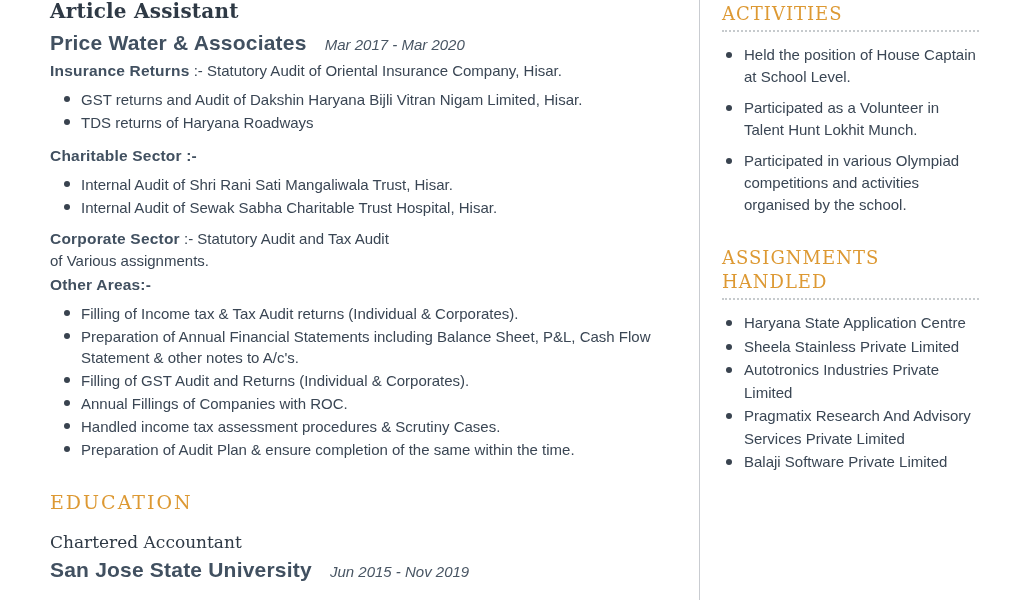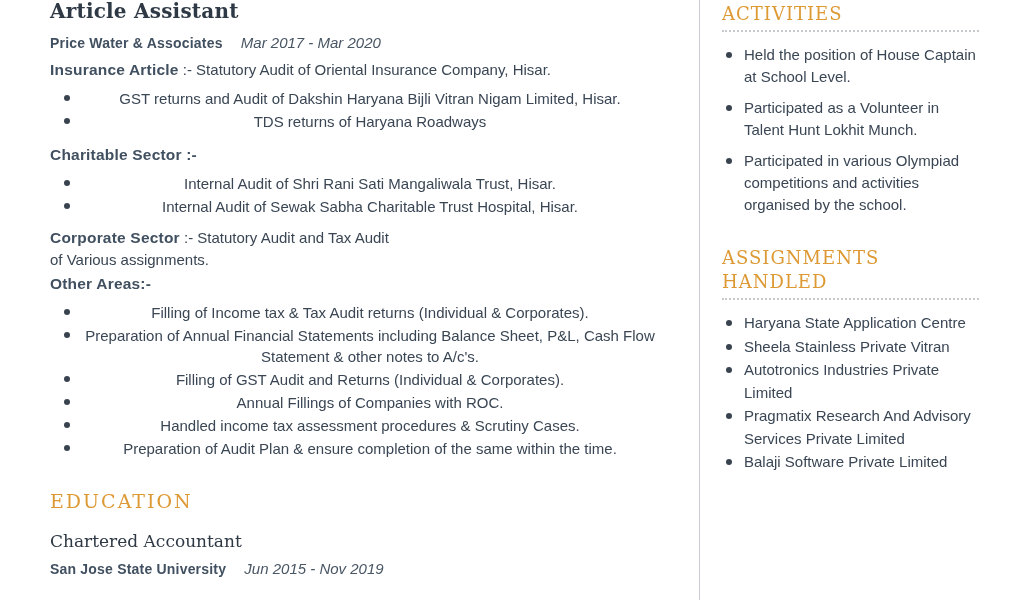--- a/index.html
+++ b/index.html
@@ -19,31 +19,31 @@
     padding: 0 40px 0 50px;
     border-right: 1px solid #c9ccd1;
   }
   .job-title {
     margin: 0 0 10px 0;
     font-family: "DejaVu Serif", serif;
     font-size: 20px; font-weight: bold; color: #2e3945;
     line-height: 22px; letter-spacing: 0.2px;
   }
   .company-line { margin: 0 0 5px 0; line-height: 21px; }
-  .company { font-weight: bold; font-size: 14px; color: #415060; letter-spacing: 0.2px; }
+  .company { font-weight: bold; font-size: 21px; color: #415060; letter-spacing: 0.2px; }
   .dates { font-style: italic; color: #495664; margin-left: 14px; text-align: right; }
   .inline-line { margin: 0 0 3px 0; line-height: 21px; }
   .sec-label { font-weight: bold; color: #415060; font-size: 15.5px; letter-spacing: 0.2px; }
   .sec-label-line { margin: 8px 0 0 0; line-height: 21px; font-weight: bold; color: #415060; font-size: 15.5px; letter-spacing: 0.2px; }
   .para { margin: 10px 0 0 0; line-height: 22px; }
   .block-line { display: block; }
 
   ul.bullets { list-style: none; margin: 8px 0 0 0; padding: 0 0 0 14px; }
   ul.bullets li {
-    position: relative; padding-left: 17px; margin-bottom: 2px; line-height: 21px; text-align: center;
+    position: relative; padding-left: 17px; margin-bottom: 2px; line-height: 21px;
   }
   ul.bullets li::before {
     content: ""; position: absolute; left: 0; top: 7px;
     width: 6px; height: 6px; border-radius: 50%; background: #39434f;
   }
   .gap-list { margin-top: 8px; }
 
   .orange-heading {
     font-family: "DejaVu Serif", serif;
     font-weight: normal; color: #dd9933;
@@ -84,21 +84,21 @@
 
     <section>
       <h1 class="job-title">Article Assistant</h1>
 
       <p class="company-line">
         <span class="company">Price Water &amp; Associates</span>
         <span class="dates">Mar 2017 - Mar 2020</span>
       </p>
 
       <p class="inline-line">
-        <span class="sec-label">Insurance Article</span>
+        <span class="sec-label">Insurance Returns</span>
         <span>:- Statutory Audit of Oriental Insurance Company, Hisar.</span>
       </p>
 
       <ul class="bullets">
           <li>GST returns and Audit of Dakshin Haryana Bijli Vitran Nigam Limited, Hisar.</li>
           <li>TDS returns of Haryana Roadways</li>
         </ul>
 
       <p class="sec-label-line" style="margin-top:12px">Charitable Sector :-</p>
       <ul class="bullets">
@@ -145,21 +145,21 @@
           <li>Participated as a Volunteer in Talent Hunt Lokhit Munch.</li>
           <li>Participated in various Olympiad competitions and activities organised by the school.</li>
         </ul>
     </section>
 
     <section>
       <h2 class="orange-heading right-heading assignments-heading">ASSIGNMENTS HANDLED</h2>
       <div class="dotted"></div>
       <ul class="rbullets tight">
           <li>Haryana State Application Centre</li>
-          <li>Sheela Stainless Private Vitran</li>
+          <li>Sheela Stainless Private Limited</li>
           <li>Autotronics Industries Private Limited</li>
           <li>Pragmatix Research And Advisory Services Private Limited</li>
           <li>Balaji Software Private Limited</li>
         </ul>
     </section>
 
   </div>
 
 </div>
 

